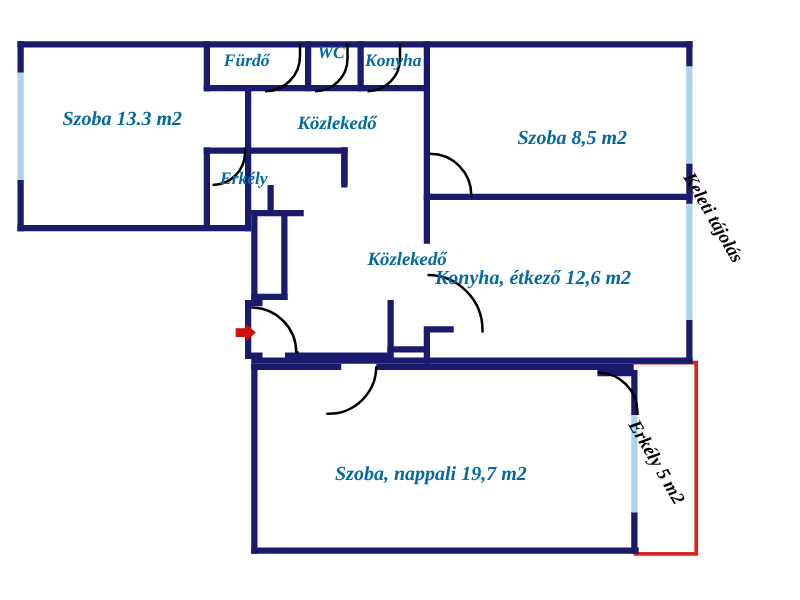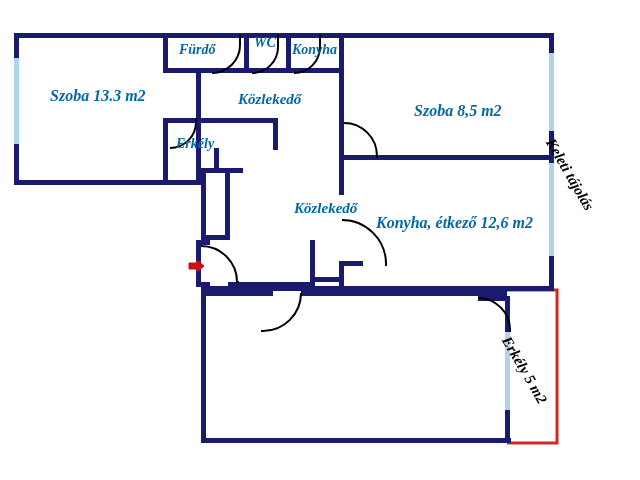--- a/index.html
+++ b/index.html
@@ -170,20 +170,21 @@
   <div class="room-label lbl-sm" style="left:292px; top:43px;">Konyha</div>
 
   <div class="room-label lbl-mid" style="left:194px; top:92px;">Közlekedő</div>
 
   <div class="room-label lbl-sm" style="left:176px; top:137px;">Erkély</div>
 
   <div class="room-label lbl-mid" style="left:250px; top:201px;">Közlekedő</div>
 
   <div class="room-label lbl-big" style="left:414px; top:103px;">Szoba 8,5 m2</div>
 
-  <div class="room-label lbl-big" style="left:376px; top:215px;">Konyha, étkező 12,6 m2</div>
+  <div class="room-label lbl-big" style="left:348px; top:215px;">Konyha, étkező 12,6 m2</div>
 
+  <div class="room-label lbl-big" style="left:268px; top:372px;">Szoba, nappali 19,7 m2</div>
 
   <div class="rot-label" style="left:556px; top:136px; font-size:15px; transform: rotate(60deg);">Keleti tájolás</div>
 
   <div class="rot-label" style="left:512px; top:334px; font-size:15px; transform: rotate(60deg);">Erkély 5 m2</div>
 
 </div>
 
 </body></html>

